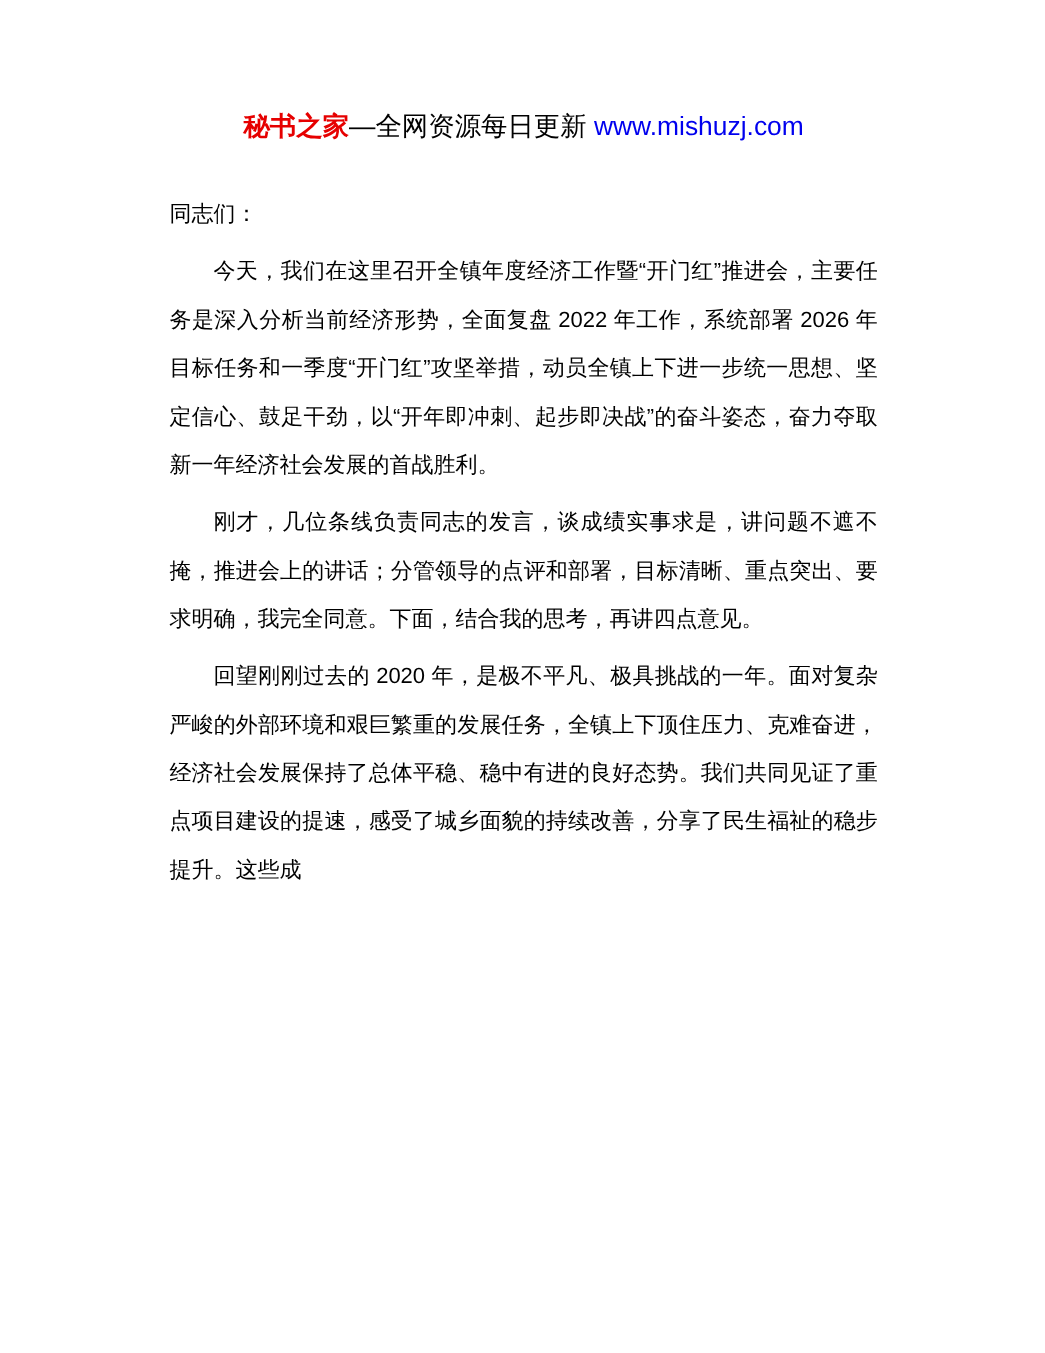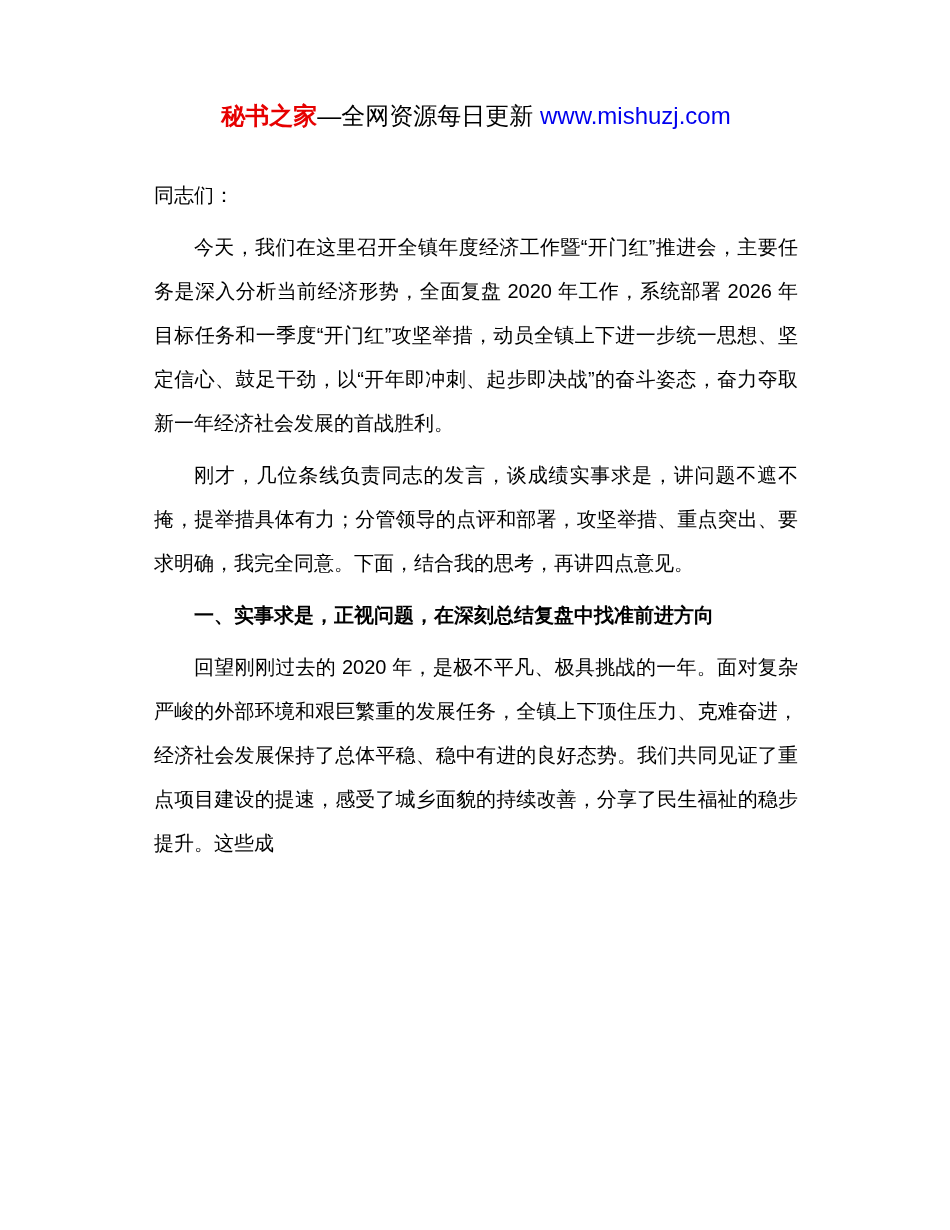--- a/index.html
+++ b/index.html
@@ -65,19 +65,18 @@
 
 <div class="page">
 
   <div class="site-header">
     <span class="brand">秘书之家</span><span class="tagline">—全网资源每日更新 </span><a class="url" href="#">www.mishuzj.com</a>
   </div>
 
 
   <div class="doc-body">
     <p class="salutation">同志们：</p>
-    <p class="para">今天，我们在这里召开全镇年度经济工作暨“开门红”推进会，主要任务是深入分析当前经济形势，全面复盘 2020 年工作，系统部署 2026 年目标任务和一季度“开门红”攻坚举措，动员全镇上下进一步统一思想、坚定信心、鼓足干劲，以“开年即冲刺、起步即决战”的奋斗姿态，奋力夺取新一年经济社会发展的首战胜利。</p>
-    <p class="para">刚才，几位条线负责同志的发言，谈成绩实事求是，讲问题不遮不掩，提举措具体有力；分管领导的点评和部署，攻坚举措、重点突出、要求明确，我完全同意。下面，结合我的思考，再讲四点意见。</p>
-    <p class="para section-heading">一、实事求是，正视问题，在深刻总结复盘中找准前进方向</p>
+    <p class="para">今天，我们在这里召开全镇年度经济工作暨“开门红”推进会，主要任务是深入分析当前经济形势，全面复盘 2022 年工作，系统部署 2026 年目标任务和一季度“开门红”攻坚举措，动员全镇上下进一步统一思想、坚定信心、鼓足干劲，以“开年即冲刺、起步即决战”的奋斗姿态，奋力夺取新一年经济社会发展的首战胜利。</p>
+    <p class="para">刚才，几位条线负责同志的发言，谈成绩实事求是，讲问题不遮不掩，推进会上的讲话；分管领导的点评和部署，目标清晰、重点突出、要求明确，我完全同意。下面，结合我的思考，再讲四点意见。</p>
     <p class="para">回望刚刚过去的 2020 年，是极不平凡、极具挑战的一年。面对复杂严峻的外部环境和艰巨繁重的发展任务，全镇上下顶住压力、克难奋进，经济社会发展保持了总体平稳、稳中有进的良好态势。我们共同见证了重点项目建设的提速，感受了城乡面貌的持续改善，分享了民生福祉的稳步提升。这些成</p>
   </div>
 
 </div>
 
 </body></html>

